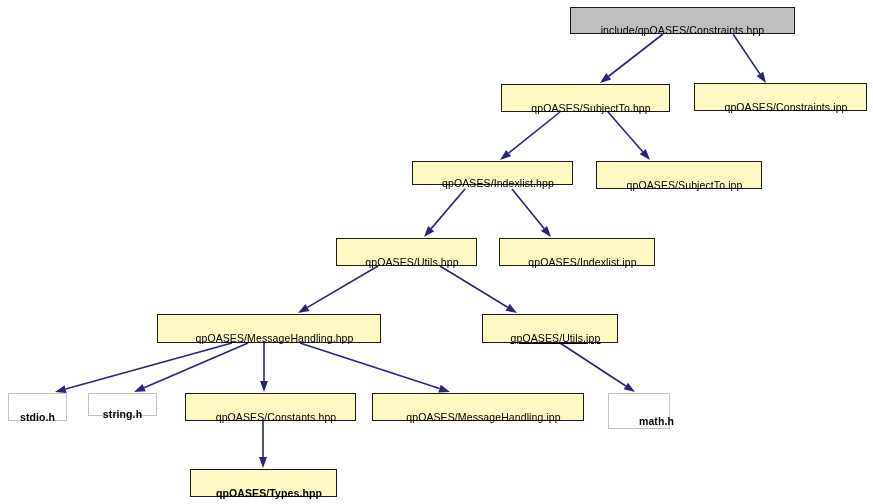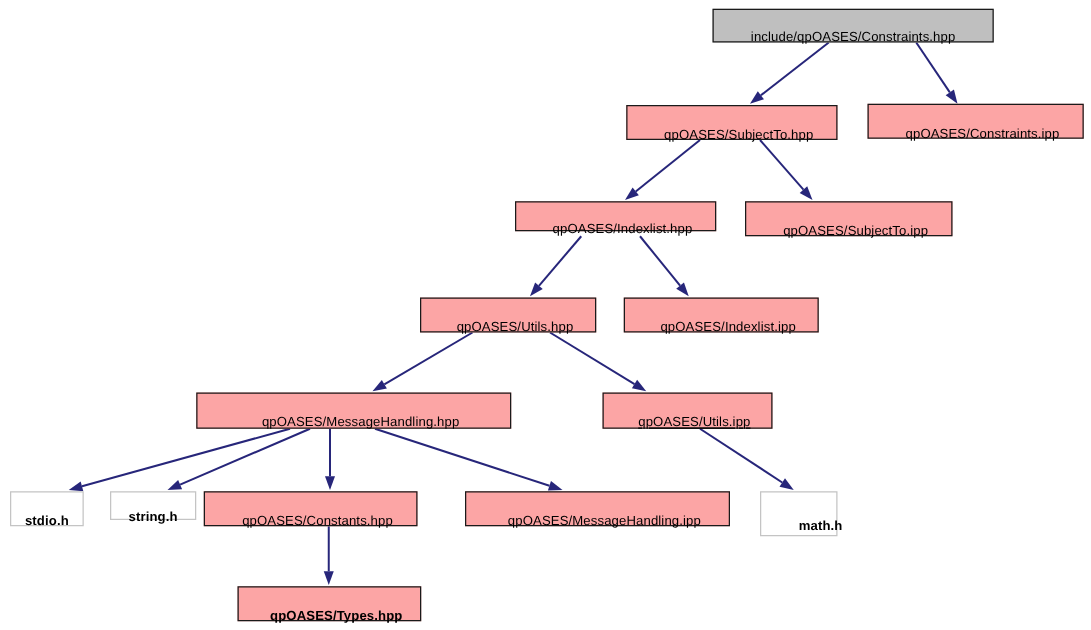--- a/index.html
+++ b/index.html
@@ -41,21 +41,21 @@
     display: flex;
     align-items: center;
     justify-content: center;
     white-space: nowrap;
     font-size: 10.5px;
     line-height: 1;
     color: #000000;
     letter-spacing: 0.1px;
   }
   .node-box.kind-local {
-    background: #fca5a5;
+    background: #fef9c3;
     border: 1.6px solid #1a1a1a;
     padding-left: 11px;
   }
   .node-box.kind-system {
     background: #ffffff;
     border: 1.2px solid #c4c4c4;
     font-weight: bold;
   }
   .node-box.kind-root {
     background: #bfbfbf;
@@ -146,33 +146,33 @@
       </div>
       <div class="node-box kind-local" style="left: 596px; top: 161px; width: 166px; height: 28px;">
         <span class="node-label">qpOASES/SubjectTo.ipp</span>
       </div>
       <div class="node-box kind-local" style="left: 336px; top: 238px; width: 141px; height: 28px;">
         <span class="node-label">qpOASES/Utils.hpp</span>
       </div>
       <div class="node-box kind-local" style="left: 499px; top: 238px; width: 156px; height: 28px;">
         <span class="node-label">qpOASES/Indexlist.ipp</span>
       </div>
-      <div class="node-box kind-local" style="left: 157px; top: 314px; width: 252px; height: 29px;">
+      <div class="node-box kind-local" style="left: 157px; top: 314px; width: 224px; height: 29px;">
         <span class="node-label">qpOASES/MessageHandling.hpp</span>
       </div>
       <div class="node-box kind-local" style="left: 482px; top: 314px; width: 136px; height: 29px; text-decoration: underline;">
         <span class="node-label">qpOASES/Utils.ipp</span>
       </div>
       <div class="node-box kind-system" style="left: 8px; top: 393px; width: 59px; height: 28px;">
         <span class="node-label">stdio.h</span>
       </div>
       <div class="node-box kind-system" style="left: 88px; top: 393px; width: 69px; height: 23px;">
         <span class="node-label">string.h</span>
       </div>
-      <div class="node-box kind-local" style="left: 163px; top: 393px; width: 171px; height: 28px;">
+      <div class="node-box kind-local" style="left: 185px; top: 393px; width: 171px; height: 28px;">
         <span class="node-label">qpOASES/Constants.hpp</span>
       </div>
       <div class="node-box kind-local" style="left: 372px; top: 393px; width: 212px; height: 28px;">
         <span class="node-label">qpOASES/MessageHandling.ipp</span>
       </div>
       <div class="node-box kind-system" style="left: 608px; top: 393px; width: 62px; height: 36px; padding-left: 35px;">
         <span class="node-label">math.h</span>
       </div>
       <div class="node-box kind-local" style="left: 190px; top: 469px; width: 147px; height: 28px; font-weight: bold;">
         <span class="node-label">qpOASES/Types.hpp</span>

